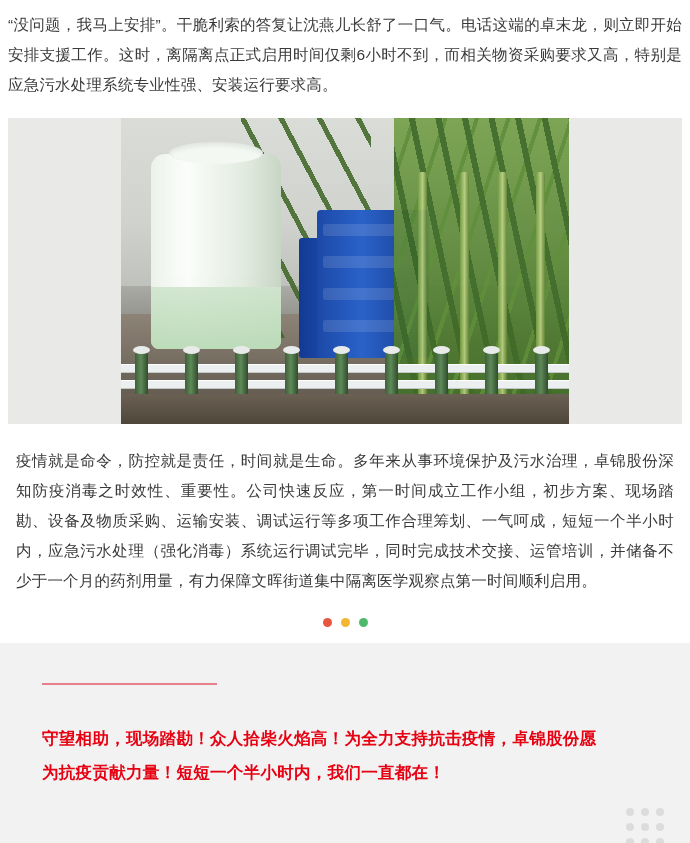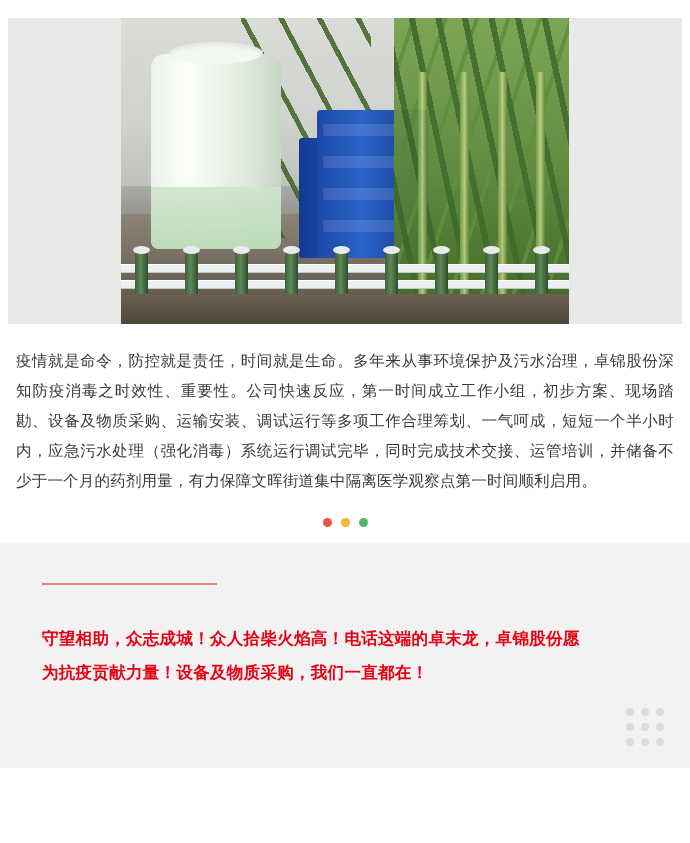--- a/index.html
+++ b/index.html
@@ -187,20 +187,21 @@
   .corner-dots i {
     display: block; width: 8px; height: 8px; border-radius: 50%;
     background: #dcdcdc;
   }
 </style>
 </head>
 <body>
 
 <div class="page">
 
+  <p class="para top-para">“没问题，我马上安排”。干脆利索的答复让沈燕儿长舒了一口气。电话这端的卓末龙，则立即开始安排支援工作。这时，离隔离点正式启用时间仅剩6小时不到，而相关物资采购要求又高，特别是应急污水处理系统专业性强、安装运行要求高。</p>
 
   <div class="figure">
     <div class="photo">
       <div class="ph-wall"></div>
       <div class="ph-wall2"></div>
       <div class="ph-ground"></div>
 
       <div class="ph-leafy-left"></div>
 
       <div class="ph-tank">
@@ -242,22 +243,22 @@
   <p class="para bottom-para">疫情就是命令，防控就是责任，时间就是生命。多年来从事环境保护及污水治理，卓锦股份深知防疫消毒之时效性、重要性。公司快速反应，第一时间成立工作小组，初步方案、现场踏勘、设备及物质采购、运输安装、调试运行等多项工作合理筹划、一气呵成，短短一个半小时内，应急污水处理（强化消毒）系统运行调试完毕，同时完成技术交接、运管培训，并储备不少于一个月的药剂用量，有力保障文晖街道集中隔离医学观察点第一时间顺利启用。</p>
 
   <div class="dots">
     <span class="dot" style="background:#e8563f"></span>
     <span class="dot" style="background:#f2b632"></span>
     <span class="dot" style="background:#4cb96b"></span>
   </div>
 
   <div class="panel">
     <div class="panel-rule"></div>
-    <div class="slogan">守望相助，众志成城！众人拾柴火焰高！电话这端的卓末龙，卓锦股份愿</div>
-    <div class="slogan">为抗疫贡献力量！设备及物质采购，我们一直都在！</div>
+    <div class="slogan">守望相助，现场踏勘！众人拾柴火焰高！为全力支持抗击疫情，卓锦股份愿</div>
+    <div class="slogan">为抗疫贡献力量！短短一个半小时内，我们一直都在！</div>
     <div class="corner-dots">
       <i></i>
         <i></i>
         <i></i>
         <i></i>
         <i></i>
         <i></i>
         <i></i>
         <i></i>
         <i></i>

